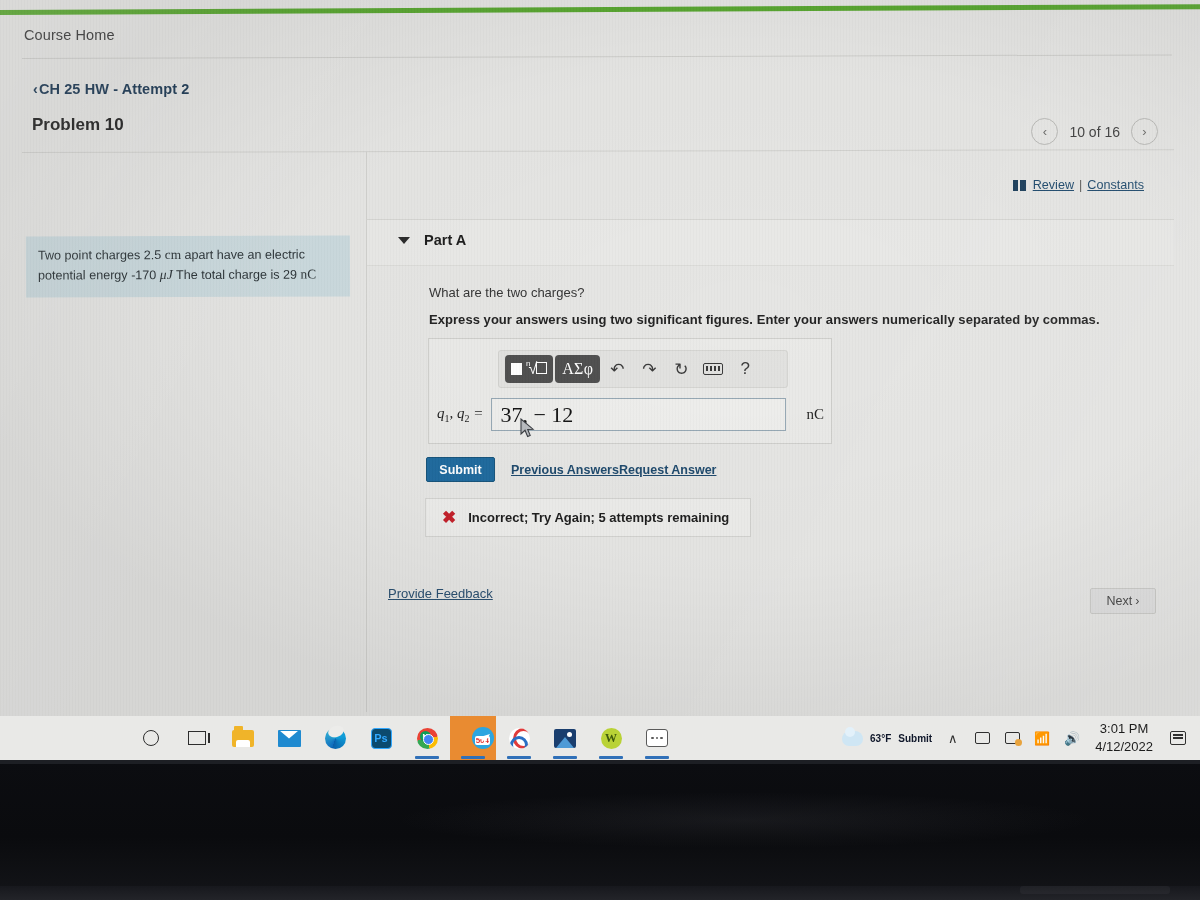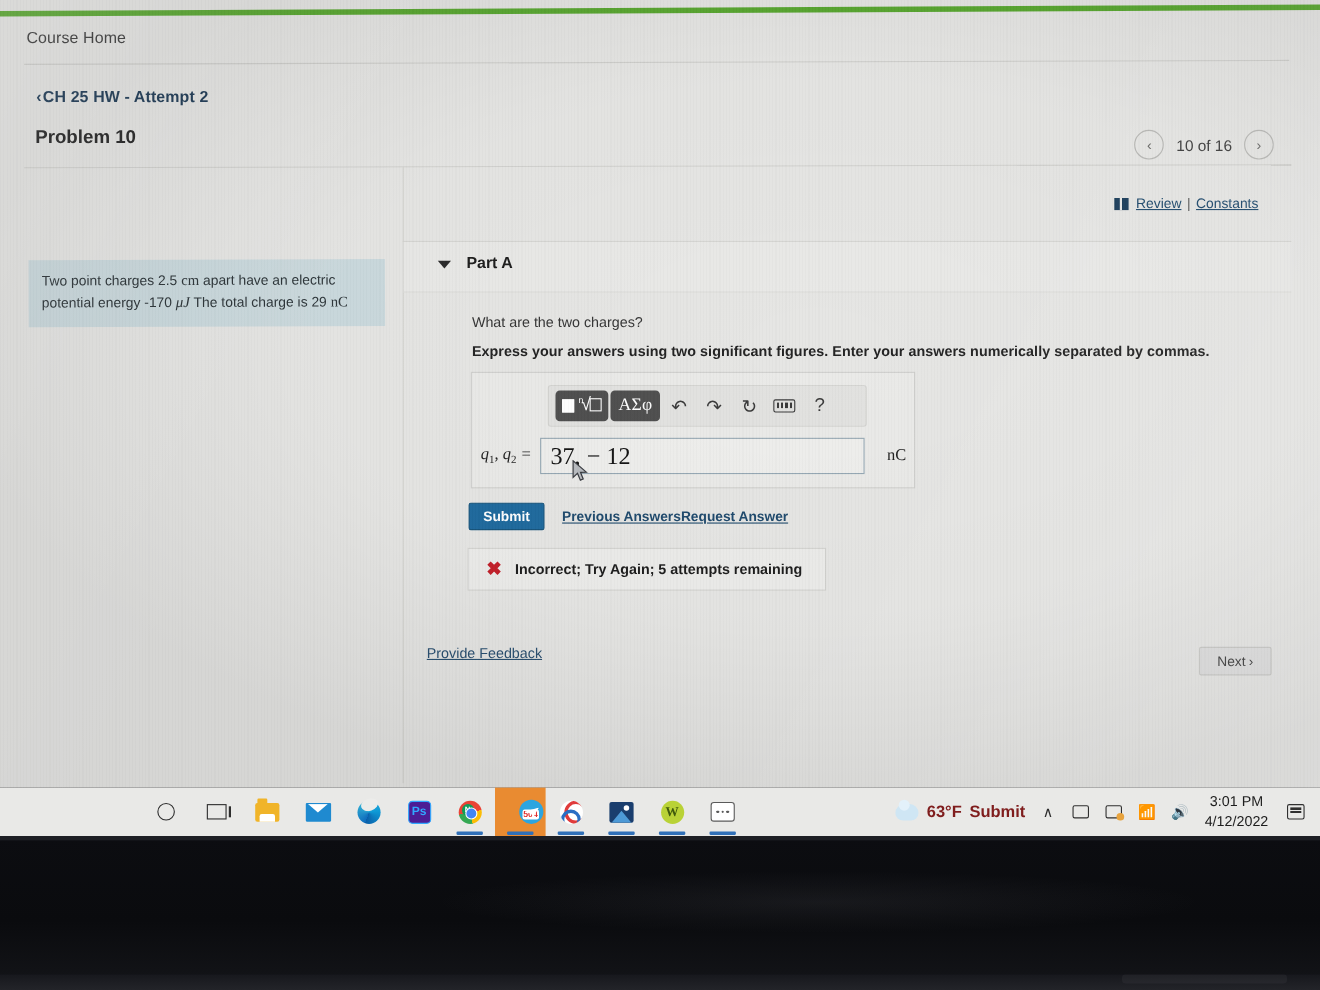--- a/index.html
+++ b/index.html
@@ -556,21 +556,21 @@
     content: "";
     position: absolute;
     left: 3px; top: -2px;
     width: 16px; height: 11px;
     background: #ececea;
     border-radius: 50%;
     transform: rotate(-18deg);
   }
   .ico-ps {
     width: 21px; height: 21px;
-    background: #4c1d95;
+    background: #0c4a6e;
     border: 1.5px solid #31a8ff;
     border-radius: 4px;
     color: #31a8ff;
     font-size: 11px;
     font-weight: bold;
     display: flex;
     align-items: center;
     justify-content: center;
   }
   .ico-chrome {
@@ -710,22 +710,22 @@
     height: 44px;
     display: flex;
     align-items: center;
     gap: 11px;
     padding-right: 4px;
   }
   .weather {
     display: flex;
     align-items: center;
     gap: 7px;
-    font-size: 15px;
-    color: #7f1d1d;
+    font-size: 10px;
+    color: #0f172a;
     font-weight: bold;
   }
   .cloud-ico {
     width: 21px; height: 15px;
     background: #cfe6f4;
     border-radius: 8px 8px 7px 7px;
     position: relative;
   }
   .cloud-ico::before {
     content: "";

